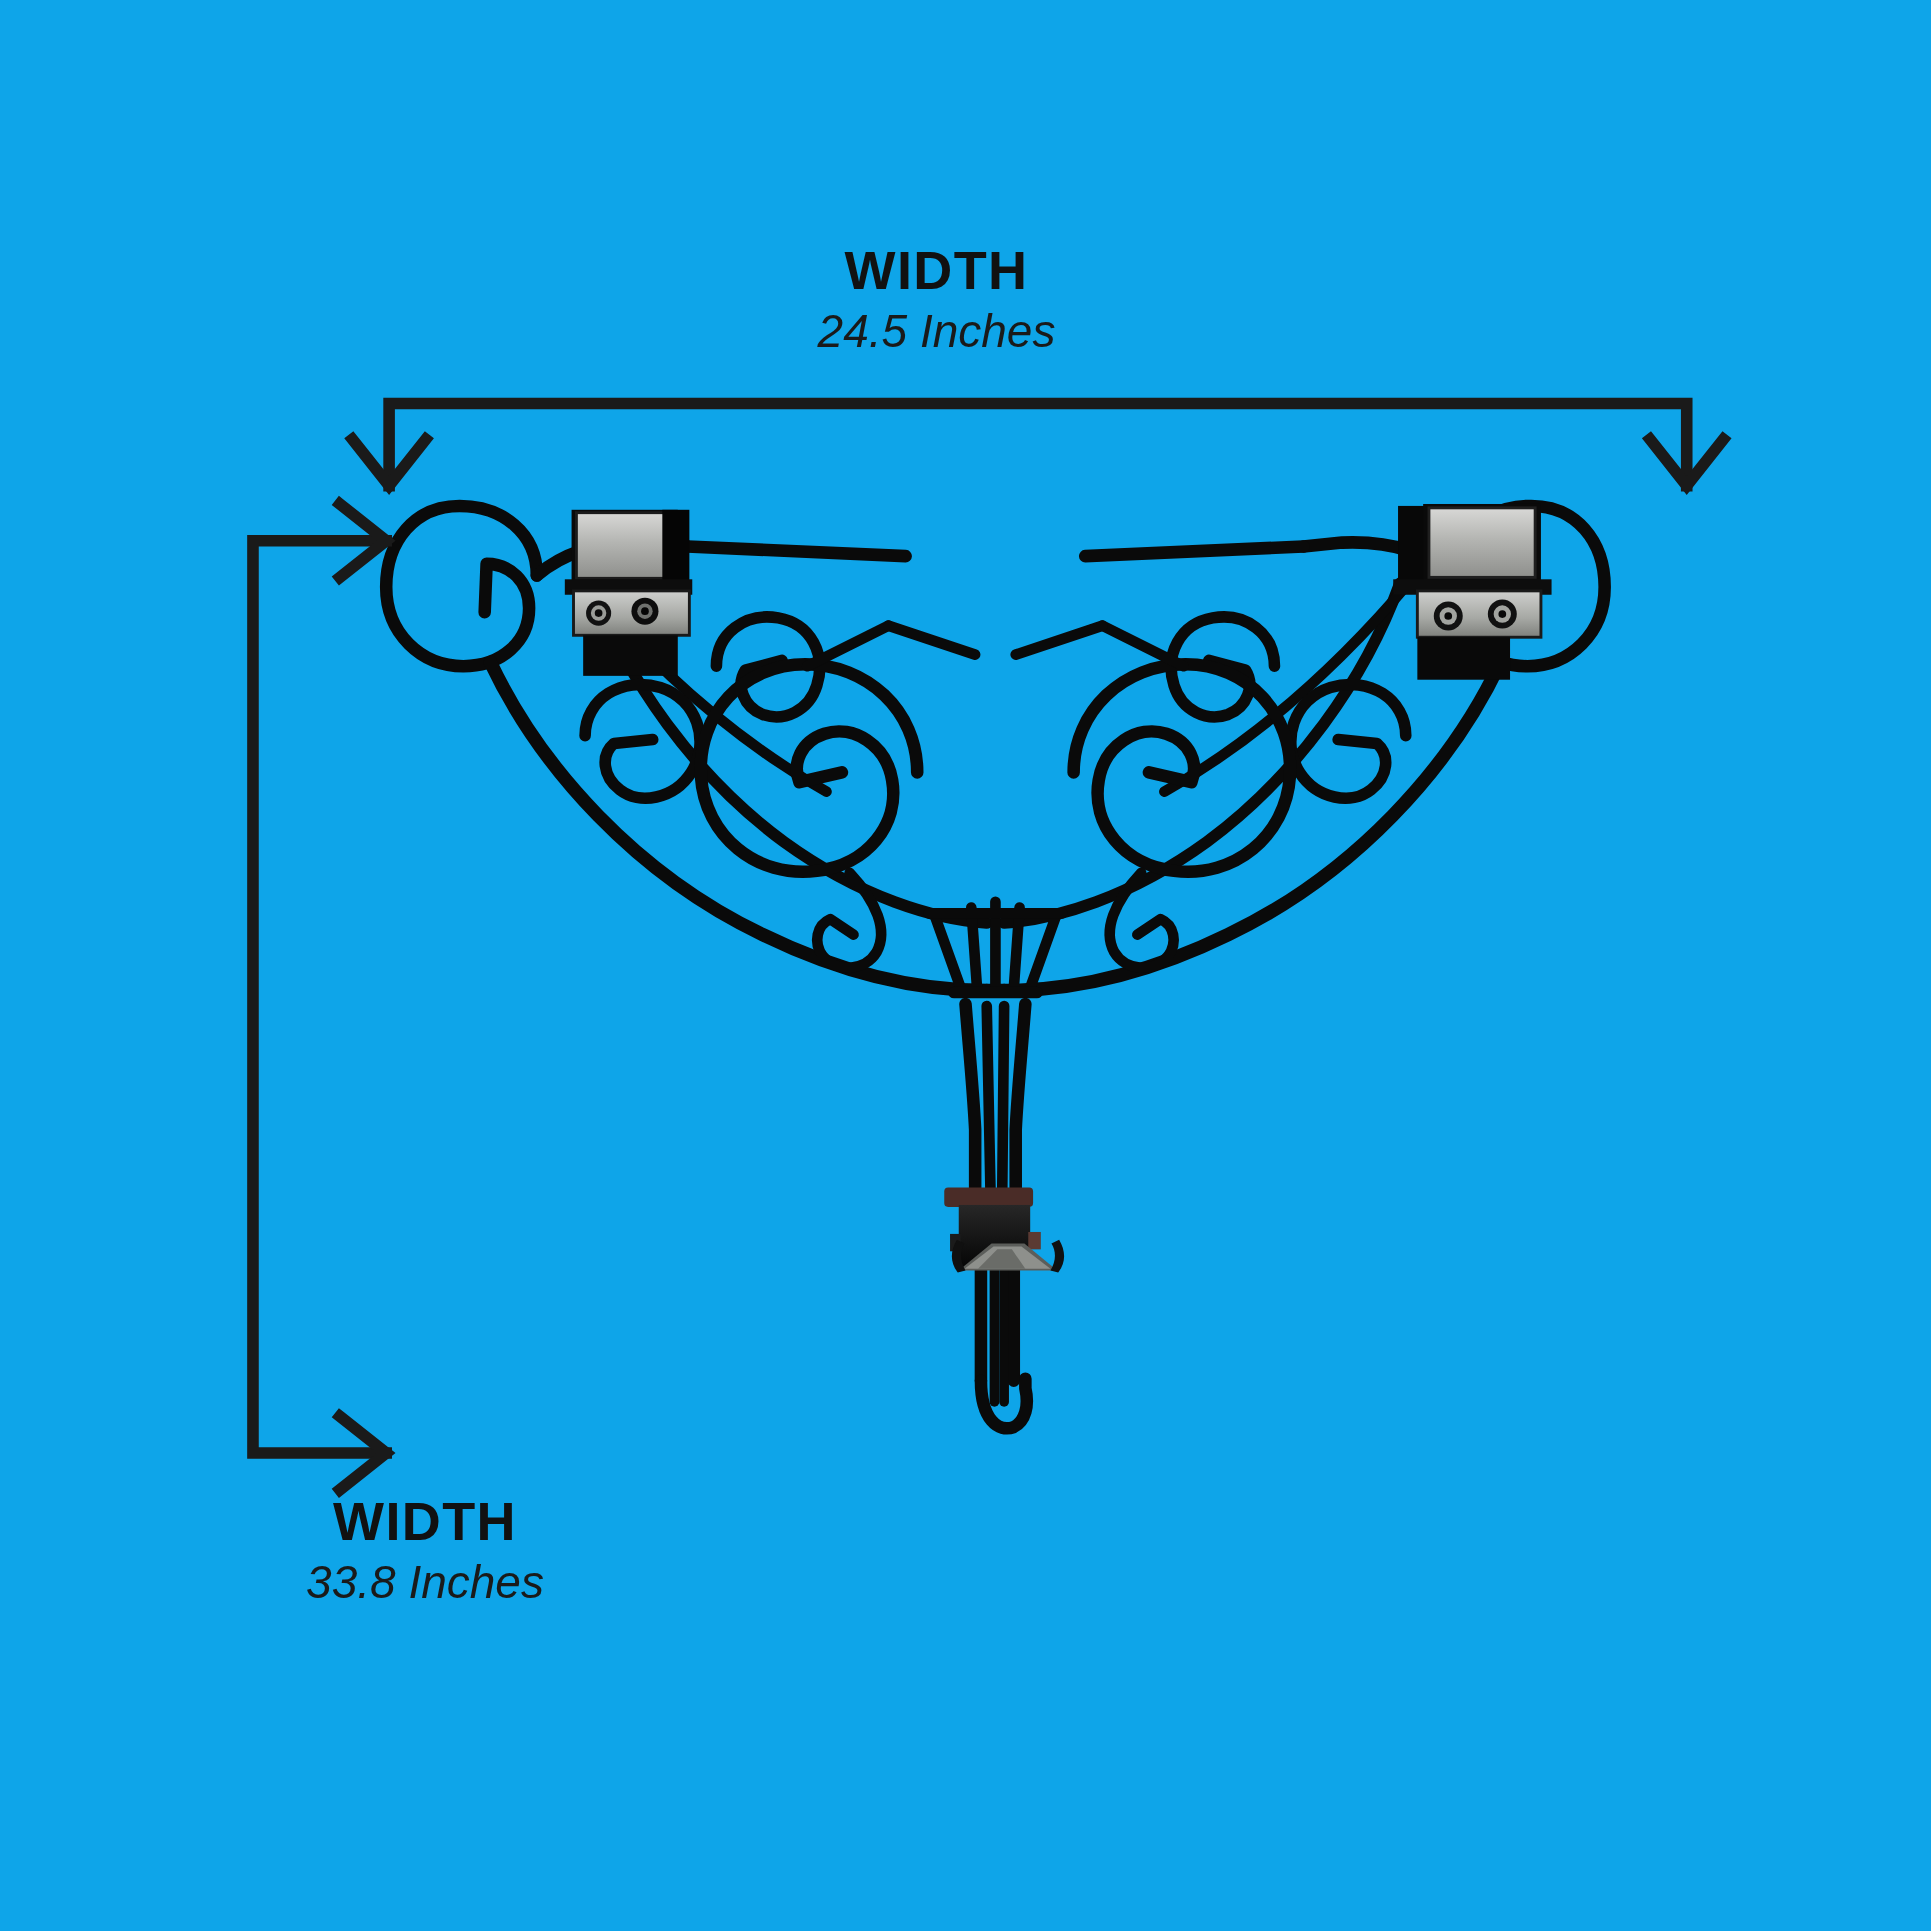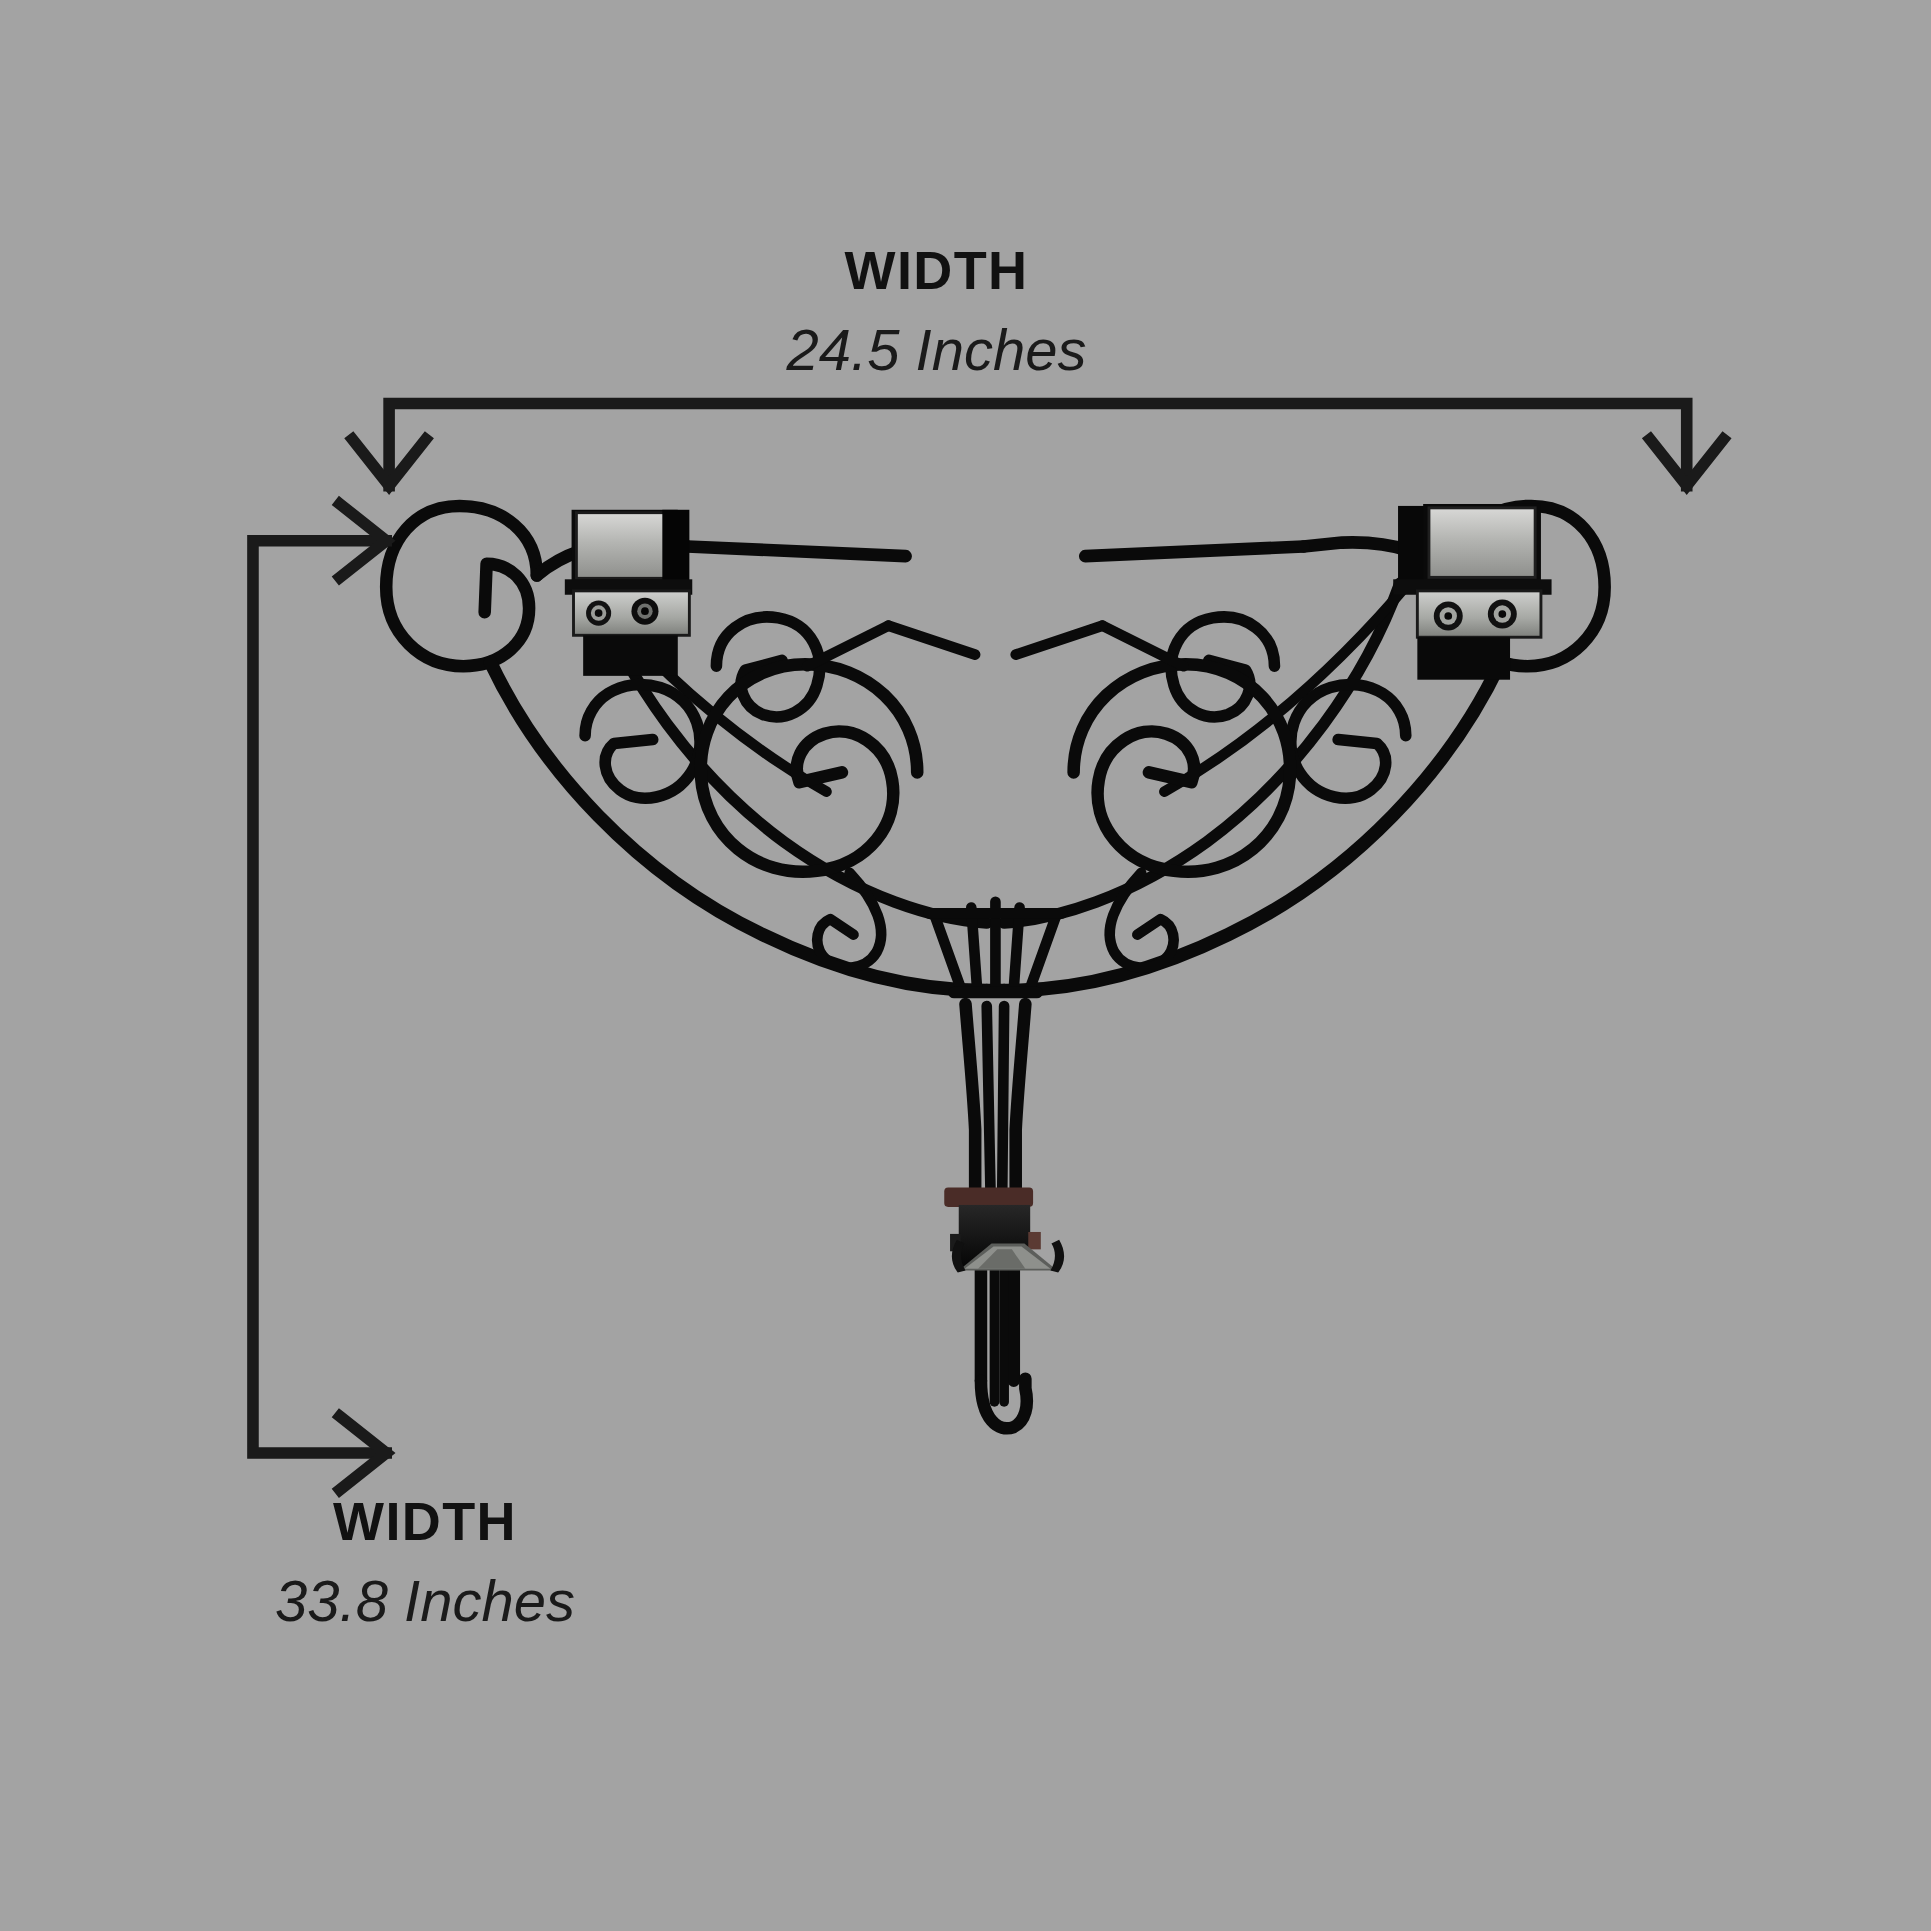--- a/index.html
+++ b/index.html
@@ -9,21 +9,21 @@
     background: #ffffff;
   }
   body {
     font-family: "Liberation Sans", sans-serif;
     -webkit-font-smoothing: antialiased;
   }
   #stage {
     position: relative;
     width: 1931px;
     height: 1931px;
-    background: #a3a3a3;
+    background: #0ea5e9;
     overflow: hidden;
   }
 
   
   .dim-label {
     position: absolute;
     text-align: center;
     color: #111111;
     user-select: none;
   }
@@ -32,24 +32,24 @@
     font-weight: 700;
     font-size: 54px;
     letter-spacing: 1.4px;
     line-height: 1.08;
     color: #111111;
   }
   .dim-label .dim-value {
     display: block;
     font-style: italic;
     font-weight: 400;
-    font-size: 58px;
+    font-size: 46px;
     line-height: 1.18;
     color: #1a1a1a;
-    margin-top: 17px;
+    margin-top: 5px;
   }
 
   #width-label {
     left: 676px;
     top: 241px;
     width: 521px;
   }
   #height-label {
     left: 222px;
     top: 1492px;

